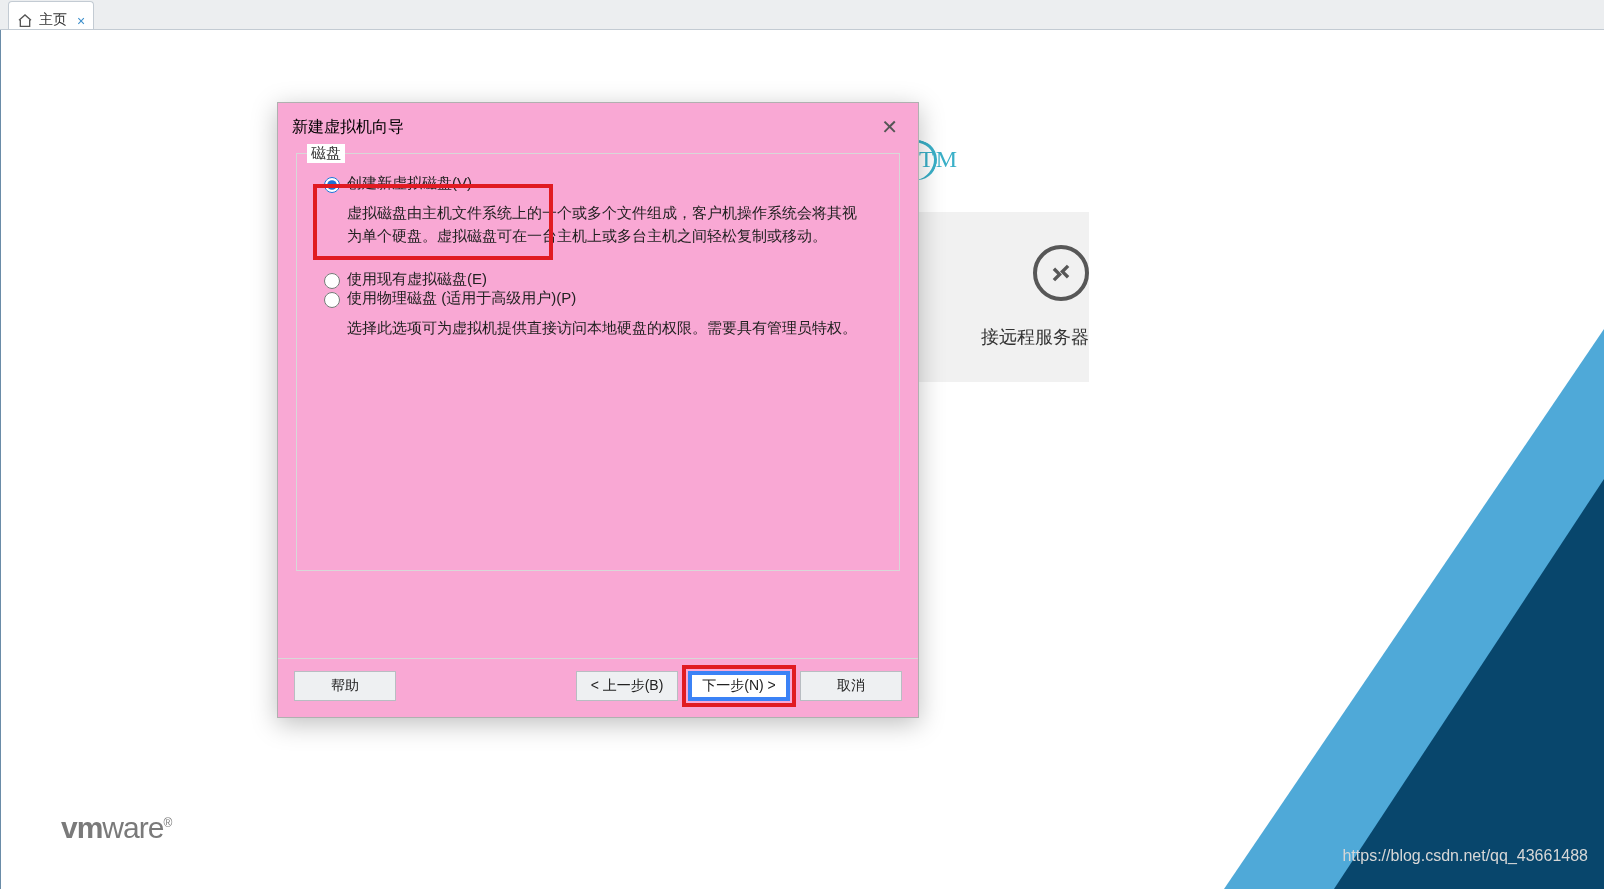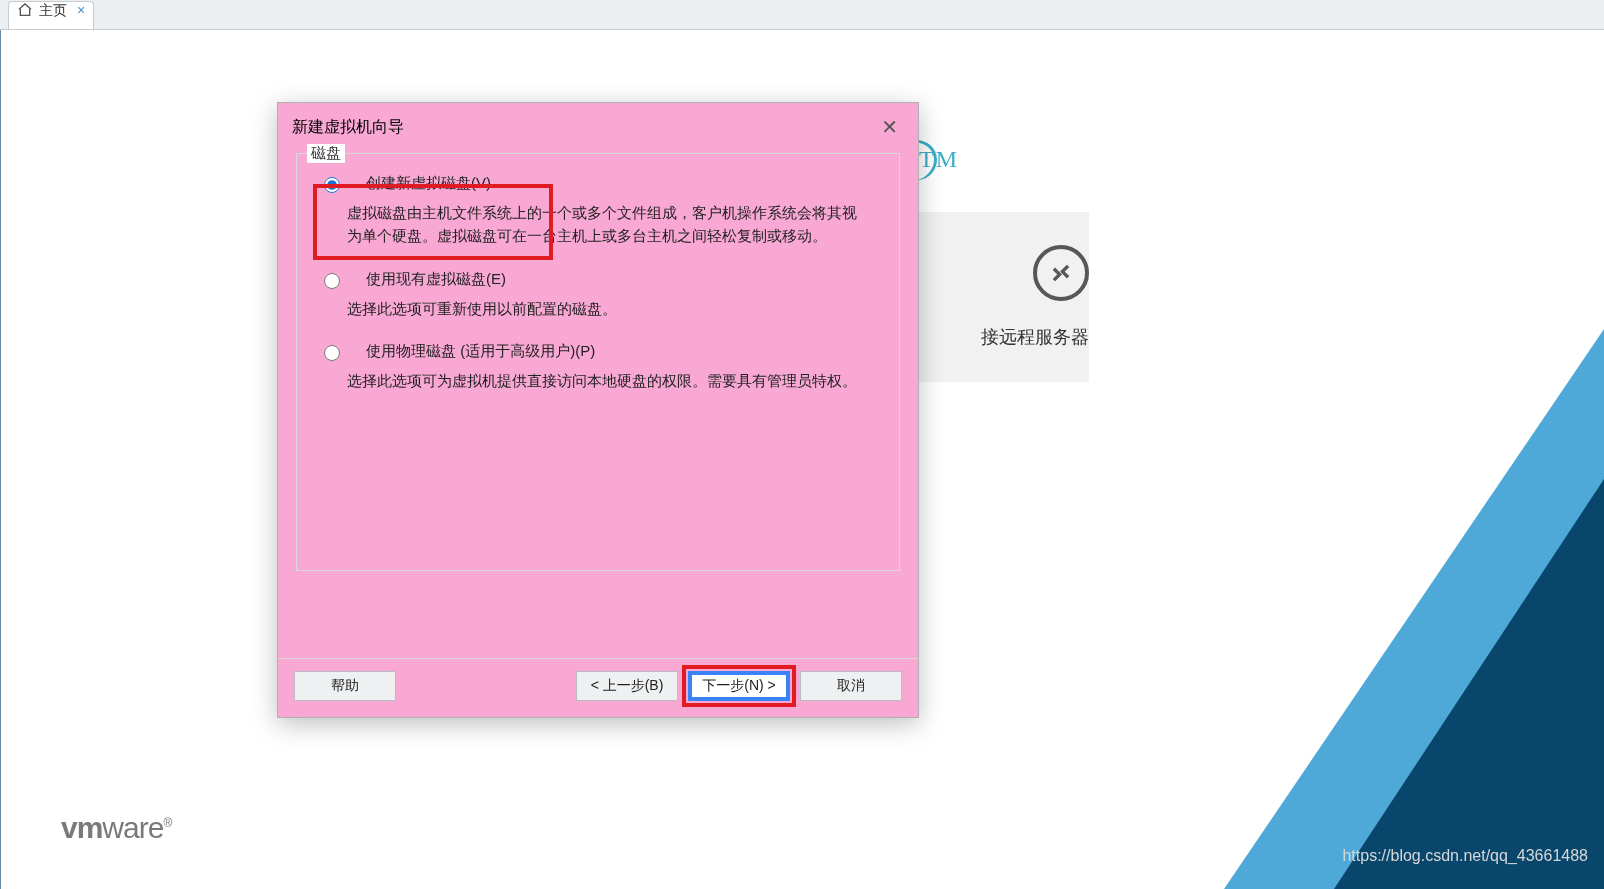--- a/index.html
+++ b/index.html
@@ -17,21 +17,21 @@
   .tab-bar {
     height: 30px;
     background: #eceef0;
     border-bottom: 1px solid #c3cbd3;
     display: flex;
     align-items: flex-end;
     padding-left: 8px;
   }
   .tab {
     display: flex;
-    align-items: flex-start;
+    align-items: flex-end;
     height: 28px;
     padding: 0 8px 0 8px;
     background: #ffffff;
     border: 1px solid #c3cbd3;
     border-bottom: none;
     border-radius: 4px 4px 0 0;
     font-size: 14px;
     color: #333;
     gap: 6px;
   }
@@ -196,21 +196,21 @@
     top: -10px;
     left: 10px;
     background: #fff;
     padding: 0 4px;
     font-size: 15px;
     color: #333;
   }
   .radio-row {
     display: flex;
     align-items: flex-start;
-    gap: 23px;
+    gap: 4px;
     font-size: 15px;
     color: #222;
   }
   .radio-row input[type=radio]{
     width:16px; height:16px;
     accent-color: #1e6fd6;
   }
   .desc {
     margin: 8px 16px 22px 28px;
     font-size: 15px;
@@ -301,21 +301,20 @@
         <label class="radio-row">
           <input type="radio" name="disk" checked="" style="">
           <span>创建新虚拟磁盘(V)</span>
         </label>
         <div class="desc">虚拟磁盘由主机文件系统上的一个或多个文件组成，客户机操作系统会将其视为单个硬盘。虚拟磁盘可在一台主机上或多台主机之间轻松复制或移动。</div>
 
         <label class="radio-row">
           <input type="radio" name="disk" style="">
           <span>使用现有虚拟磁盘(E)</span>
         </label>
-        <div class="desc">选择此选项可重新使用以前配置的磁盘。</div>
 
         <label class="radio-row">
           <input type="radio" name="disk" style="">
           <span>使用物理磁盘 (适用于高级用户)(P)</span>
         </label>
         <div class="desc" style="margin-bottom:0">选择此选项可为虚拟机提供直接访问本地硬盘的权限。需要具有管理员特权。</div>
       </div>
     </div>
     <div class="dialog-footer">
       <button class="btn">帮助</button>

